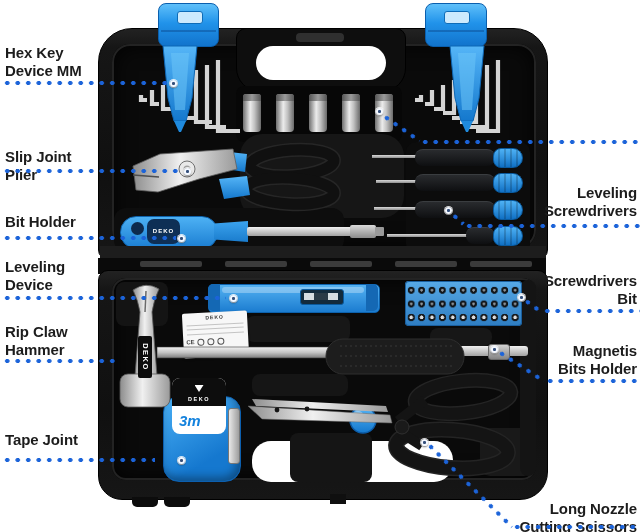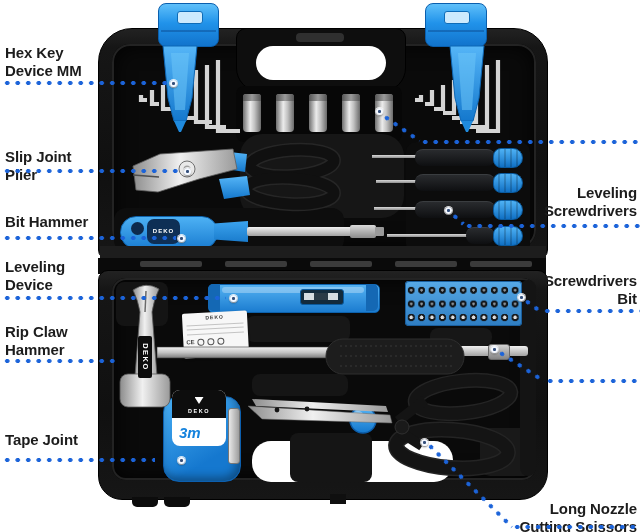--- a/index.html
+++ b/index.html
@@ -189,21 +189,21 @@
   <div class="abs" id="bits-tray" style="left:405px;top:281px;width:117px;height:45px;">
     <span id="bits-grid"></span>
     <span id="bits-grid-silver"></span>
   </div>
 
   <div class="abs" style="left:444px;top:345px;width:12px;height:12px;border-radius:2px;background:#8f8f8f;"></div>
   <div class="abs chrome-h" style="left:444px;top:346px;width:84px;height:10px;border-radius:3px;"></div>
   <div class="abs" style="left:488px;top:344px;width:20px;height:14px;border-radius:3px;background:linear-gradient(#d2d2d2,#858585);border:1px solid #6a6a6a;"></div>
 
   <div class="abs" id="tape-body" style="left:163px;top:396px;width:76px;height:84px;"></div>
-  <div class="abs" id="tape-face" style="left:172px;top:390px;width:54px;height:56px;">
+  <div class="abs" id="tape-face" style="left:172px;top:378px;width:54px;height:56px;">
     <div id="tape-face-top">
       <span id="tape-logo"></span>
       <div id="tape-brand">DEKO</div>
     </div>
     <div id="tape-size">3m</div>
   </div>
   <div class="abs" id="tape-clip" style="left:228px;top:408px;width:10px;height:54px;"></div>
 
   <svg class="abs" style="left:0;top:0;" width="640" height="532" viewBox="0 0 640 532">
     <defs>
@@ -296,31 +296,33 @@
       <circle cx="277" cy="410" r="2.4" fill="#151515"></circle>
       <circle cx="307" cy="409" r="2.4" fill="#151515"></circle>
       <circle cx="402" cy="427" r="7" fill="#1a1a1a" stroke="#303030"></circle>
     </g>
   </svg>
 
   <div class="callout left" style="top:44px"><span class="label">Hex Key
 Device MM</span></div>
   <div class="callout left" style="top:148px"><span class="label">Slip Joint
 Plier</span></div>
-  <div class="callout left" style="top:213px"><span class="label">Bit Hammer</span></div>
+  <div class="callout left" style="top:213px"><span class="label">Bit Holder</span></div>
   <div class="callout left" style="top:323px"><span class="label">Rip Claw
 Hammer</span></div>
   <div class="callout left" style="top:258px"><span class="label">Leveling
 Device</span></div>
   <div class="callout left" style="top:431px"><span class="label">Tape Joint</span></div>
 
   <div class="callout right" style="top:184px"><span class="label">Leveling
 Screwdrivers</span></div>
   <div class="callout right" style="top:272px"><span class="label">Screwdrivers
 Bit</span></div>
+  <div class="callout right" style="top:342px"><span class="label">Magnetis
+Bits Holder</span></div>
   <div class="callout right" style="top:500px"><span class="label">Long Nozzle
 Cutting Scissors</span></div>
 
   <div class="dots" style="left:0;top:80px;width:170px;"></div>
   <div class="dots" style="left:0;top:168px;width:182px;"></div>
   <div class="dots" style="left:0;top:235px;width:176px;"></div>
   <div class="dots" style="left:0;top:295px;width:226px;"></div>
   <div class="dots" style="left:0;top:358px;width:116px;"></div>
   <div class="dots" style="left:0;top:457px;width:155px;"></div>
   <div class="dots" style="left:418px;top:139px;width:222px;"></div>

